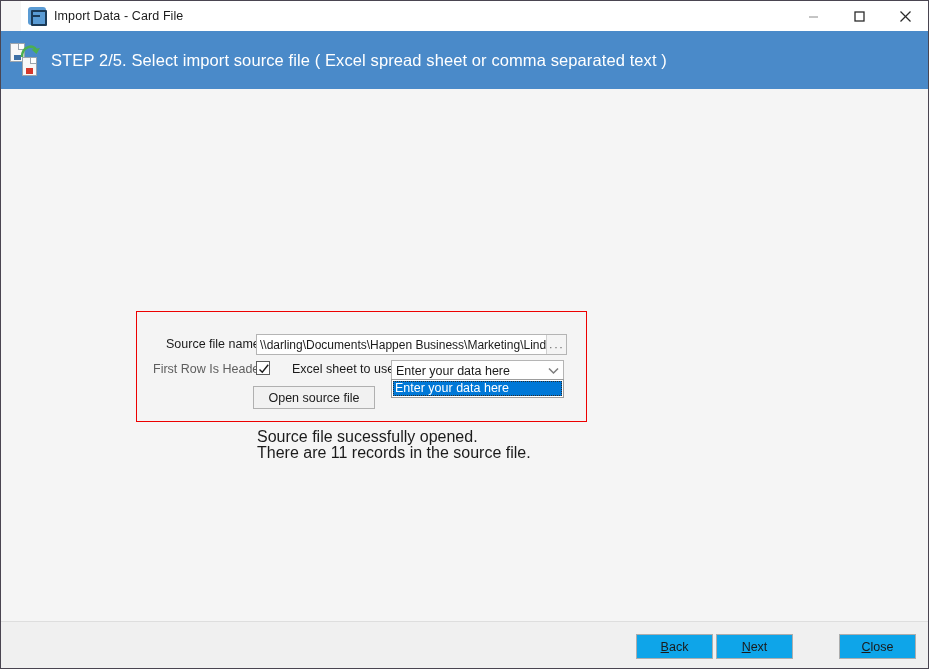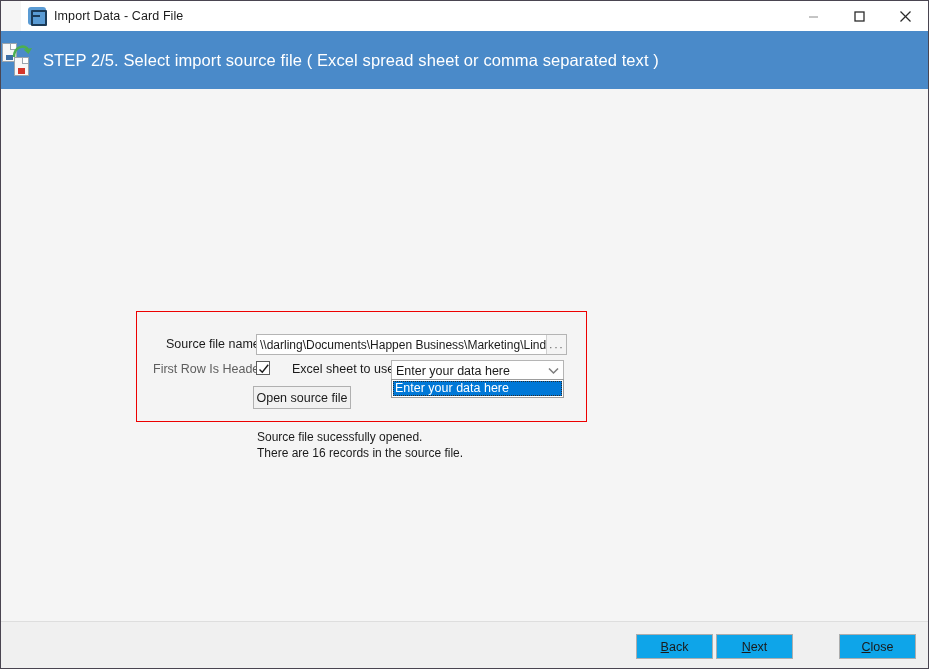--- a/index.html
+++ b/index.html
@@ -74,20 +74,21 @@
   }
   .win-btn svg { display: block; }
 
   
   .banner {
     height: 58px;
     background: #4a8ac9;
     display: flex;
     align-items: center;
     flex: 0 0 auto;
+    padding-left: 8px;
   }
   .banner-icon {
     position: relative;
     width: 32px; height: 38px;
     flex: 0 0 auto;
     margin-right: 10px;
   }
   .doc {
     position: absolute;
     background: #f7f7f7;
@@ -249,21 +250,21 @@
     color: #1b1b1b;
     display: flex;
     align-items: center;
     justify-content: center;
     white-space: nowrap;
   }
 
   .status-text {
     position: absolute;
     left: 256px; top: 340px;
-    font-size: 12px;
+    font-size: 16px;
     color: #1b1b1b;
     line-height: 16px;
   }
   .status-text div { white-space: nowrap; }
 
   
   .footer {
     flex: 0 0 auto;
     height: 47px;
     background: #f0f0f0;
@@ -354,25 +355,25 @@
         <svg width="11" height="8" viewBox="0 0 11 8">
             <path d="M1 1.5 L5.5 6 L10 1.5" fill="none" stroke="#7b7b7b" stroke-width="1.5"></path>
           </svg>
       </span>
     </div>
 
     <div class="dropdown-list" style="left:390px; top:290px; width:173px;">
       <div class="dropdown-item">Enter your data here</div>
     </div>
 
-    <div class="push-btn" style="left:252px; top:297px; width:98px; height:23px;">Open source file</div>
+    <div class="push-btn" style="left:252px; top:297px; width:122px; height:23px;">Open source file</div>
 
     <div class="status-text">
       <div>Source file sucessfully opened.</div>
-      <div>There are 16 records in the source file.</div>
+      <div>There are 11 records in the source file.</div>
     </div>
 
   </div>
 
   <div class="footer">
     <div class="footer-btn" style="left:635px; width:77px;">
       <span><u>B</u><span>ack</span></span>
     </div>
     <div class="footer-btn" style="left:715px; width:77px;">
       <span><u>N</u><span>ext</span></span>

